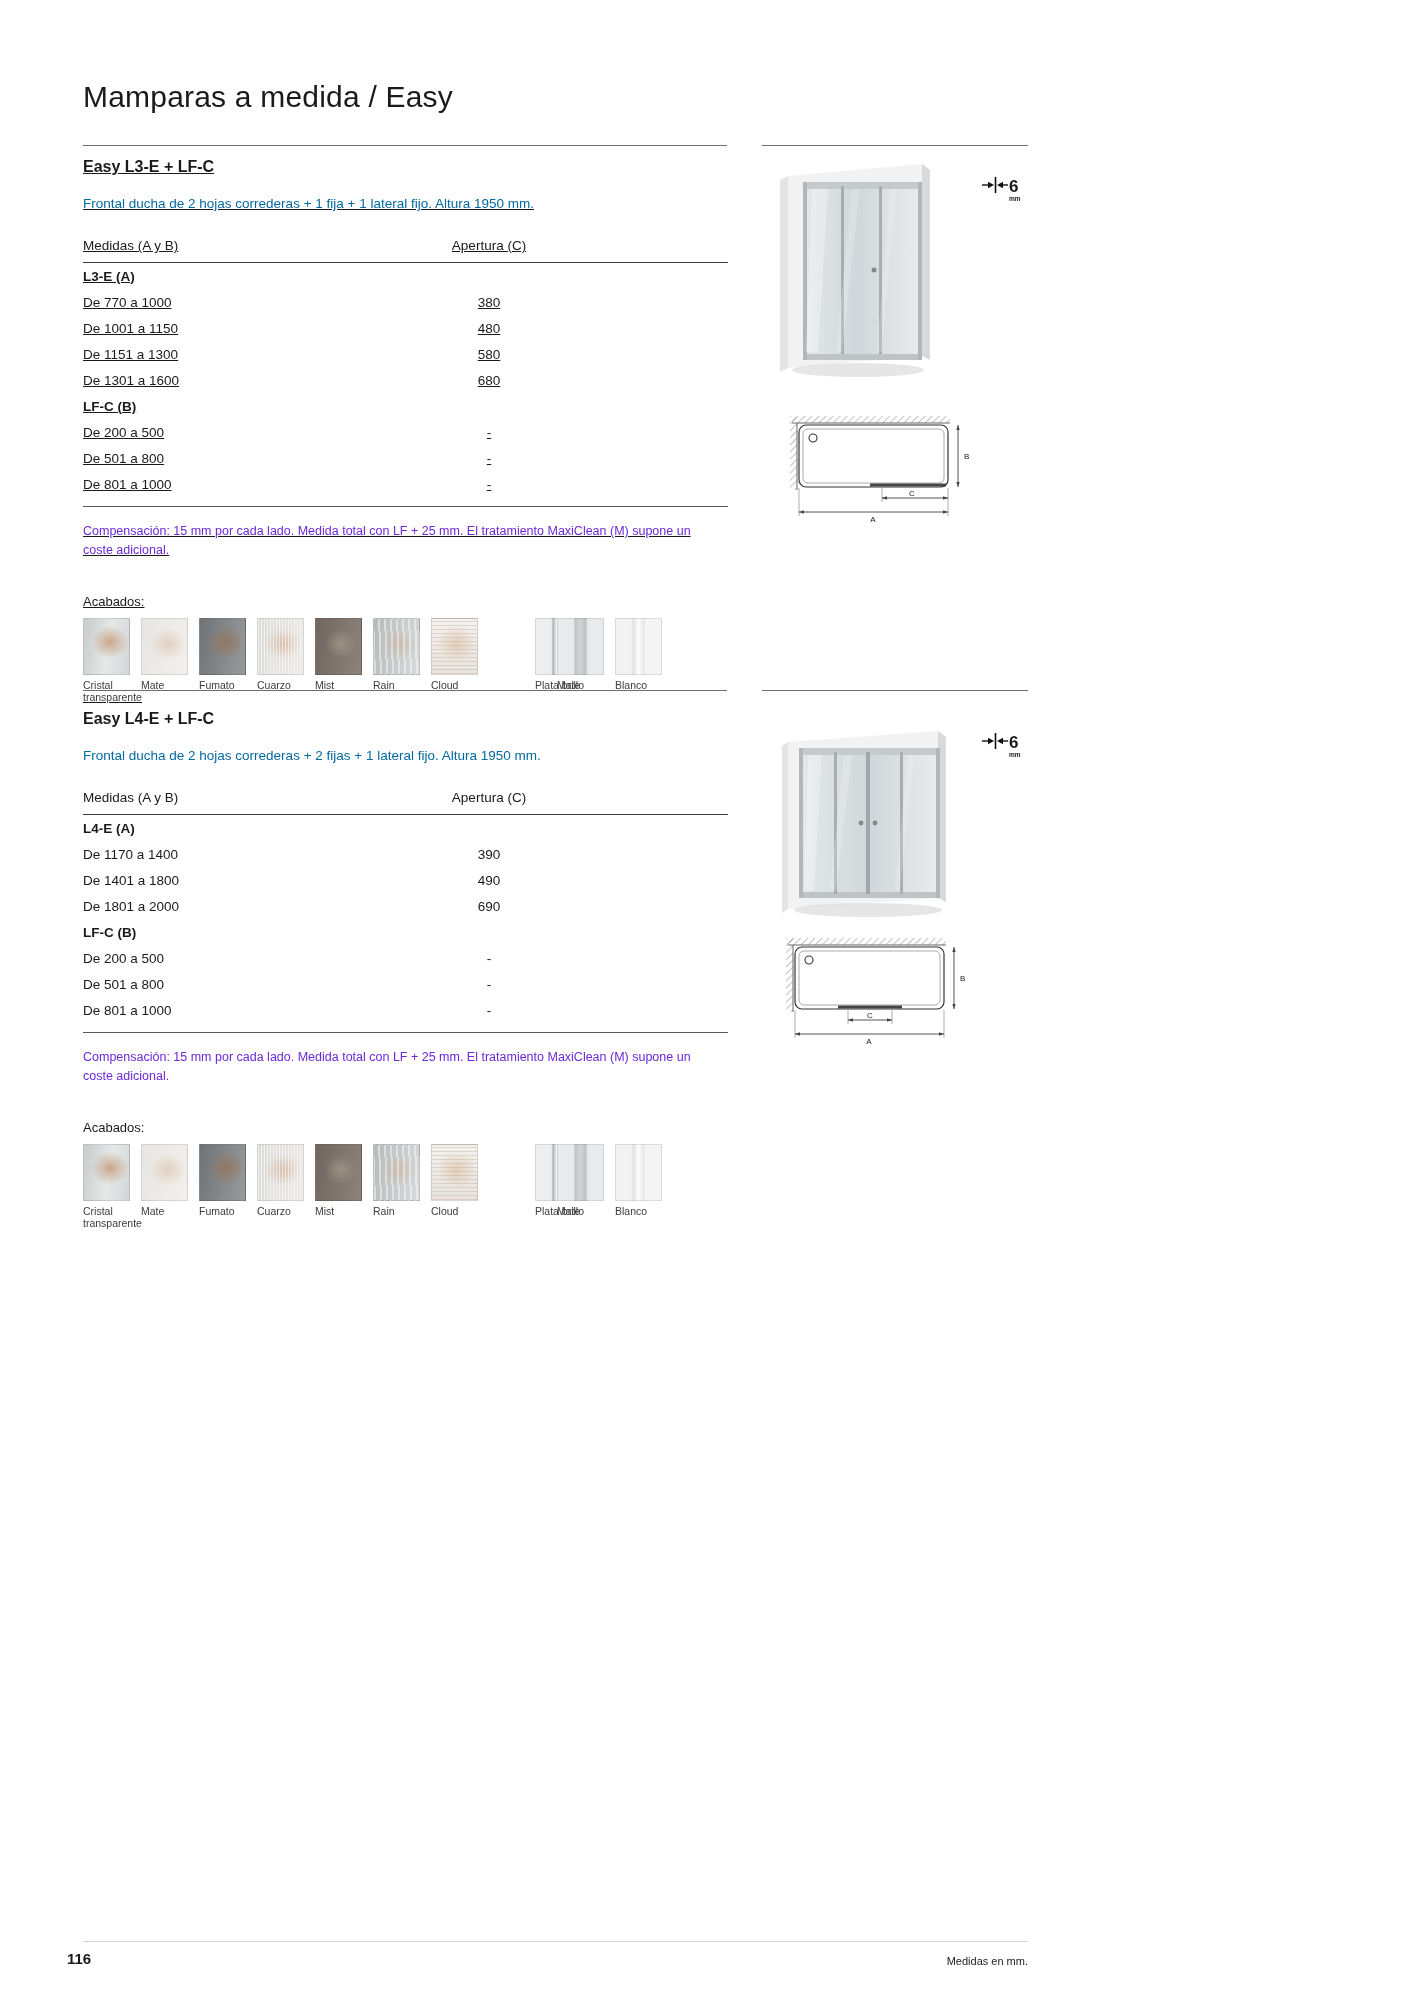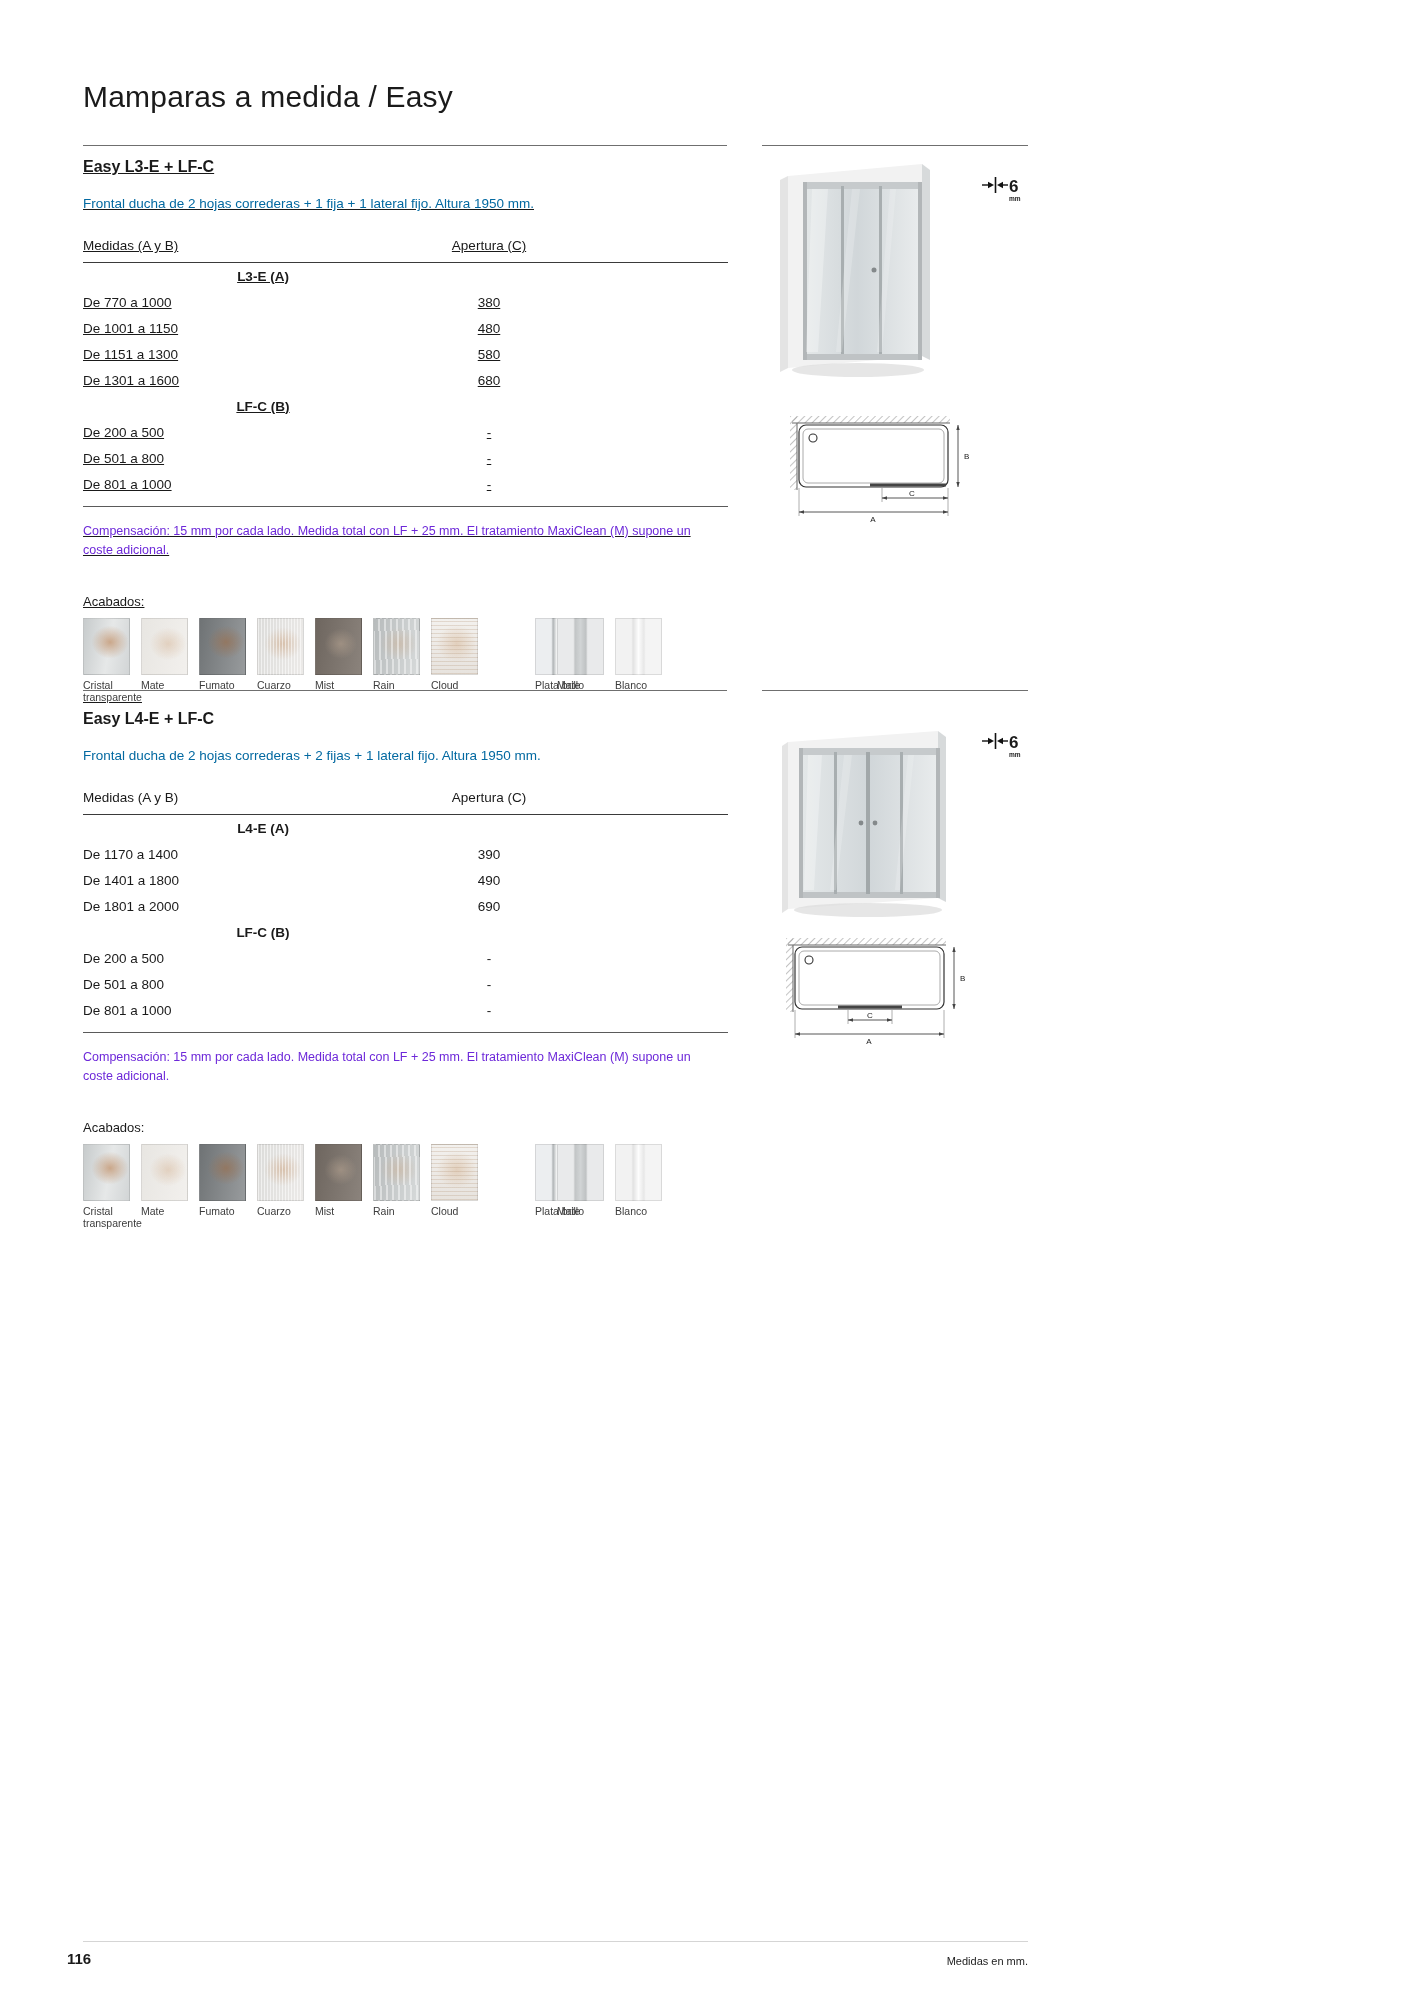--- a/index.html
+++ b/index.html
@@ -18,21 +18,21 @@
 
   .sec { position:absolute; left:83px; width:645px; }
   .sec-title { font-size:16px; font-weight:bold; margin-bottom:20px; }
   .desc { font-size:13.5px; margin-bottom:27px; color:#0369a1; }
 
   .table { border-bottom:1px solid #5a5a5a; padding-bottom:9px; }
   .thead { display:flex; border-bottom:1px solid #3a3a3a; padding-bottom:9px; font-size:13.5px; }
   .trow { display:flex; align-items:center; height:26px; font-size:13.5px; }
   .c1 { width:360px; }
   .c2 { width:92px; text-align:center; }
-  .trow.group .c1 { font-weight:bold;text-align:center; }
+  .trow.group .c1 { font-weight:bold; }
 
   .note { font-size:12.5px; line-height:1.5; margin-top:15px; max-width:625px; color:#6d28d9; }
   .acabados-label { font-size:13px; margin-top:34px; }
 
   .finishes { display:flex; margin-top:9px; }
   .finish { flex:0 0 auto; width:47px; margin-right:11px; }
   .finish.pf { margin-left:10px;padding-left:36px; }
   .sw { width:47px; height:57px; border:1px solid rgba(0,0,0,.10); }
   .flabel { font-size:10.5px; color:#3c3c3c; margin-top:4px; line-height:1.18; width:58px; }
 

